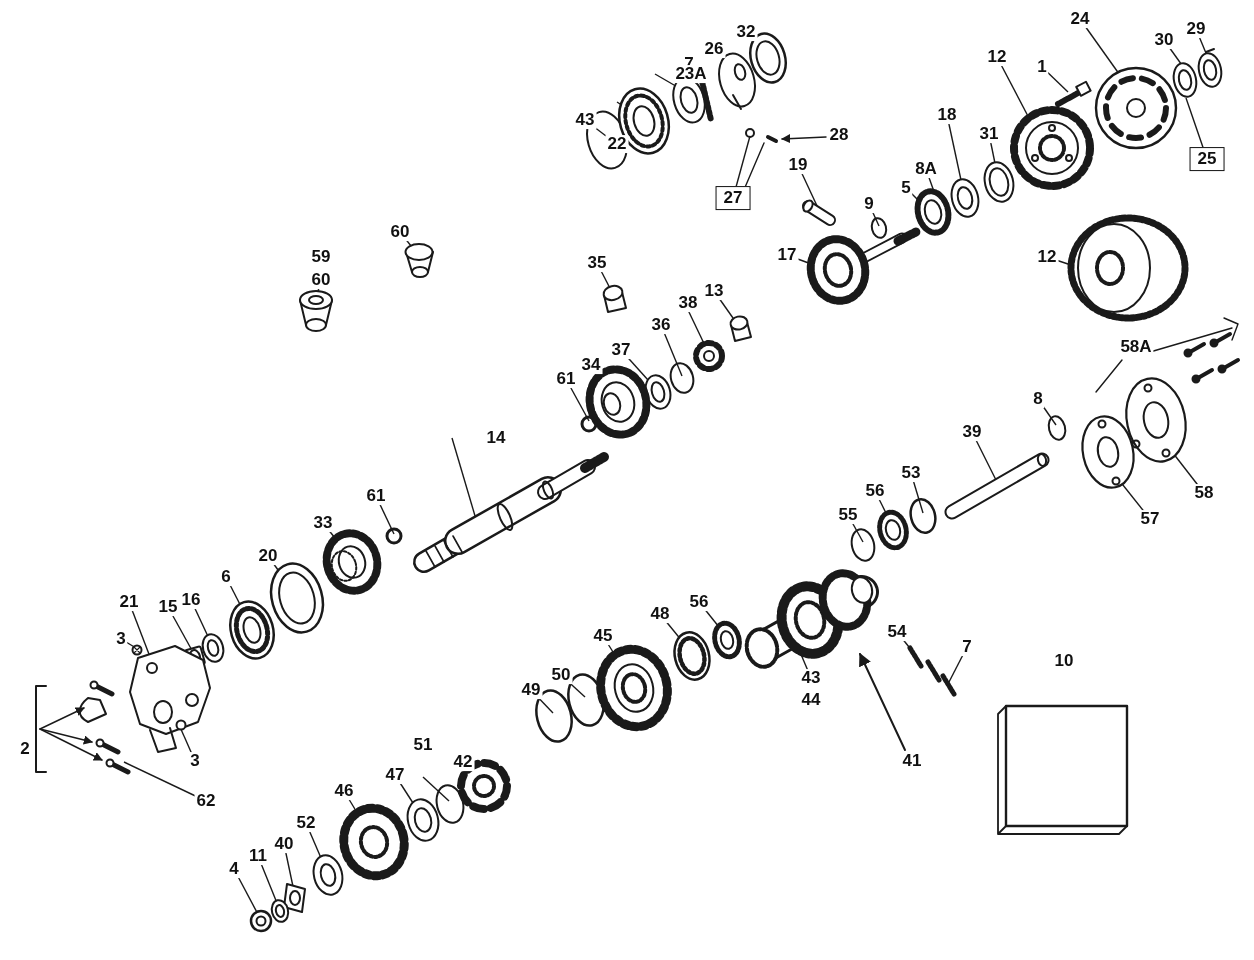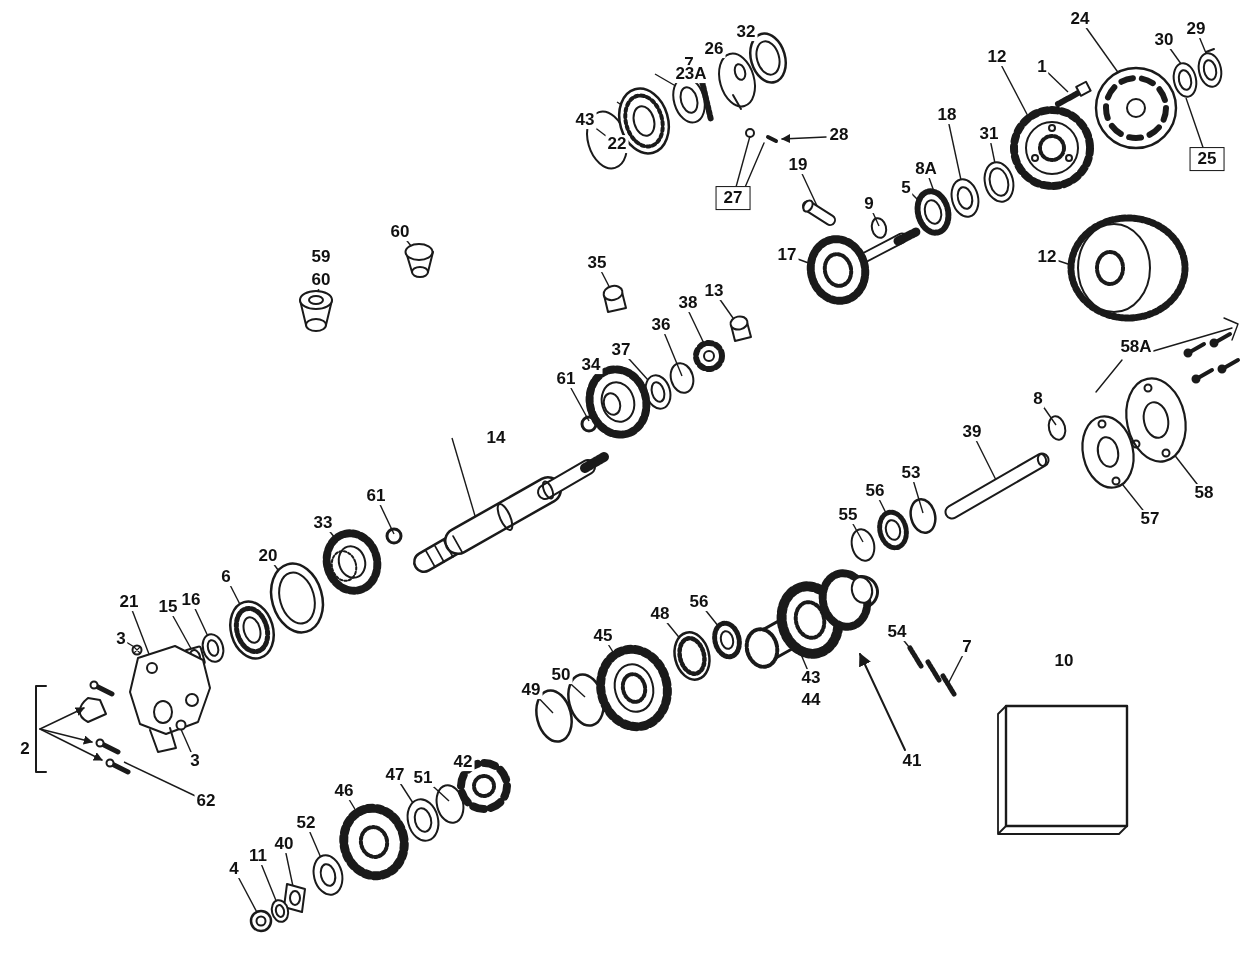--- a/index.html
+++ b/index.html
@@ -446,20 +446,20 @@
     <div class="callout" style="left: 1064px; top: 661px;">10</div>
     <div class="callout" style="left: 811px; top: 678px;">43</div>
     <div class="callout" style="left: 811px; top: 700px;">44</div>
     <div class="callout" style="left: 561px; top: 675px;">50</div>
     <div class="callout" style="left: 531px; top: 690px;">49</div>
     <div class="callout" style="left: 912px; top: 761px;">41</div>
     <div class="callout" style="left: 25px; top: 749px;">2</div>
     <div class="callout" style="left: 195px; top: 761px;">3</div>
     <div class="callout" style="left: 206px; top: 801px;">62</div>
     <div class="callout" style="left: 463px; top: 762px;">42</div>
-    <div class="callout" style="left: 423px; top: 778px;">51</div>
+    <div class="callout" style="left: 423px; top: 745px;">51</div>
     <div class="callout" style="left: 395px; top: 775px;">47</div>
     <div class="callout" style="left: 344px; top: 791px;">46</div>
     <div class="callout" style="left: 306px; top: 823px;">52</div>
     <div class="callout" style="left: 284px; top: 844px;">40</div>
     <div class="callout" style="left: 258px; top: 856px;">11</div>
     <div class="callout" style="left: 234px; top: 869px;">4</div>
   </div>
 
 </body></html>

